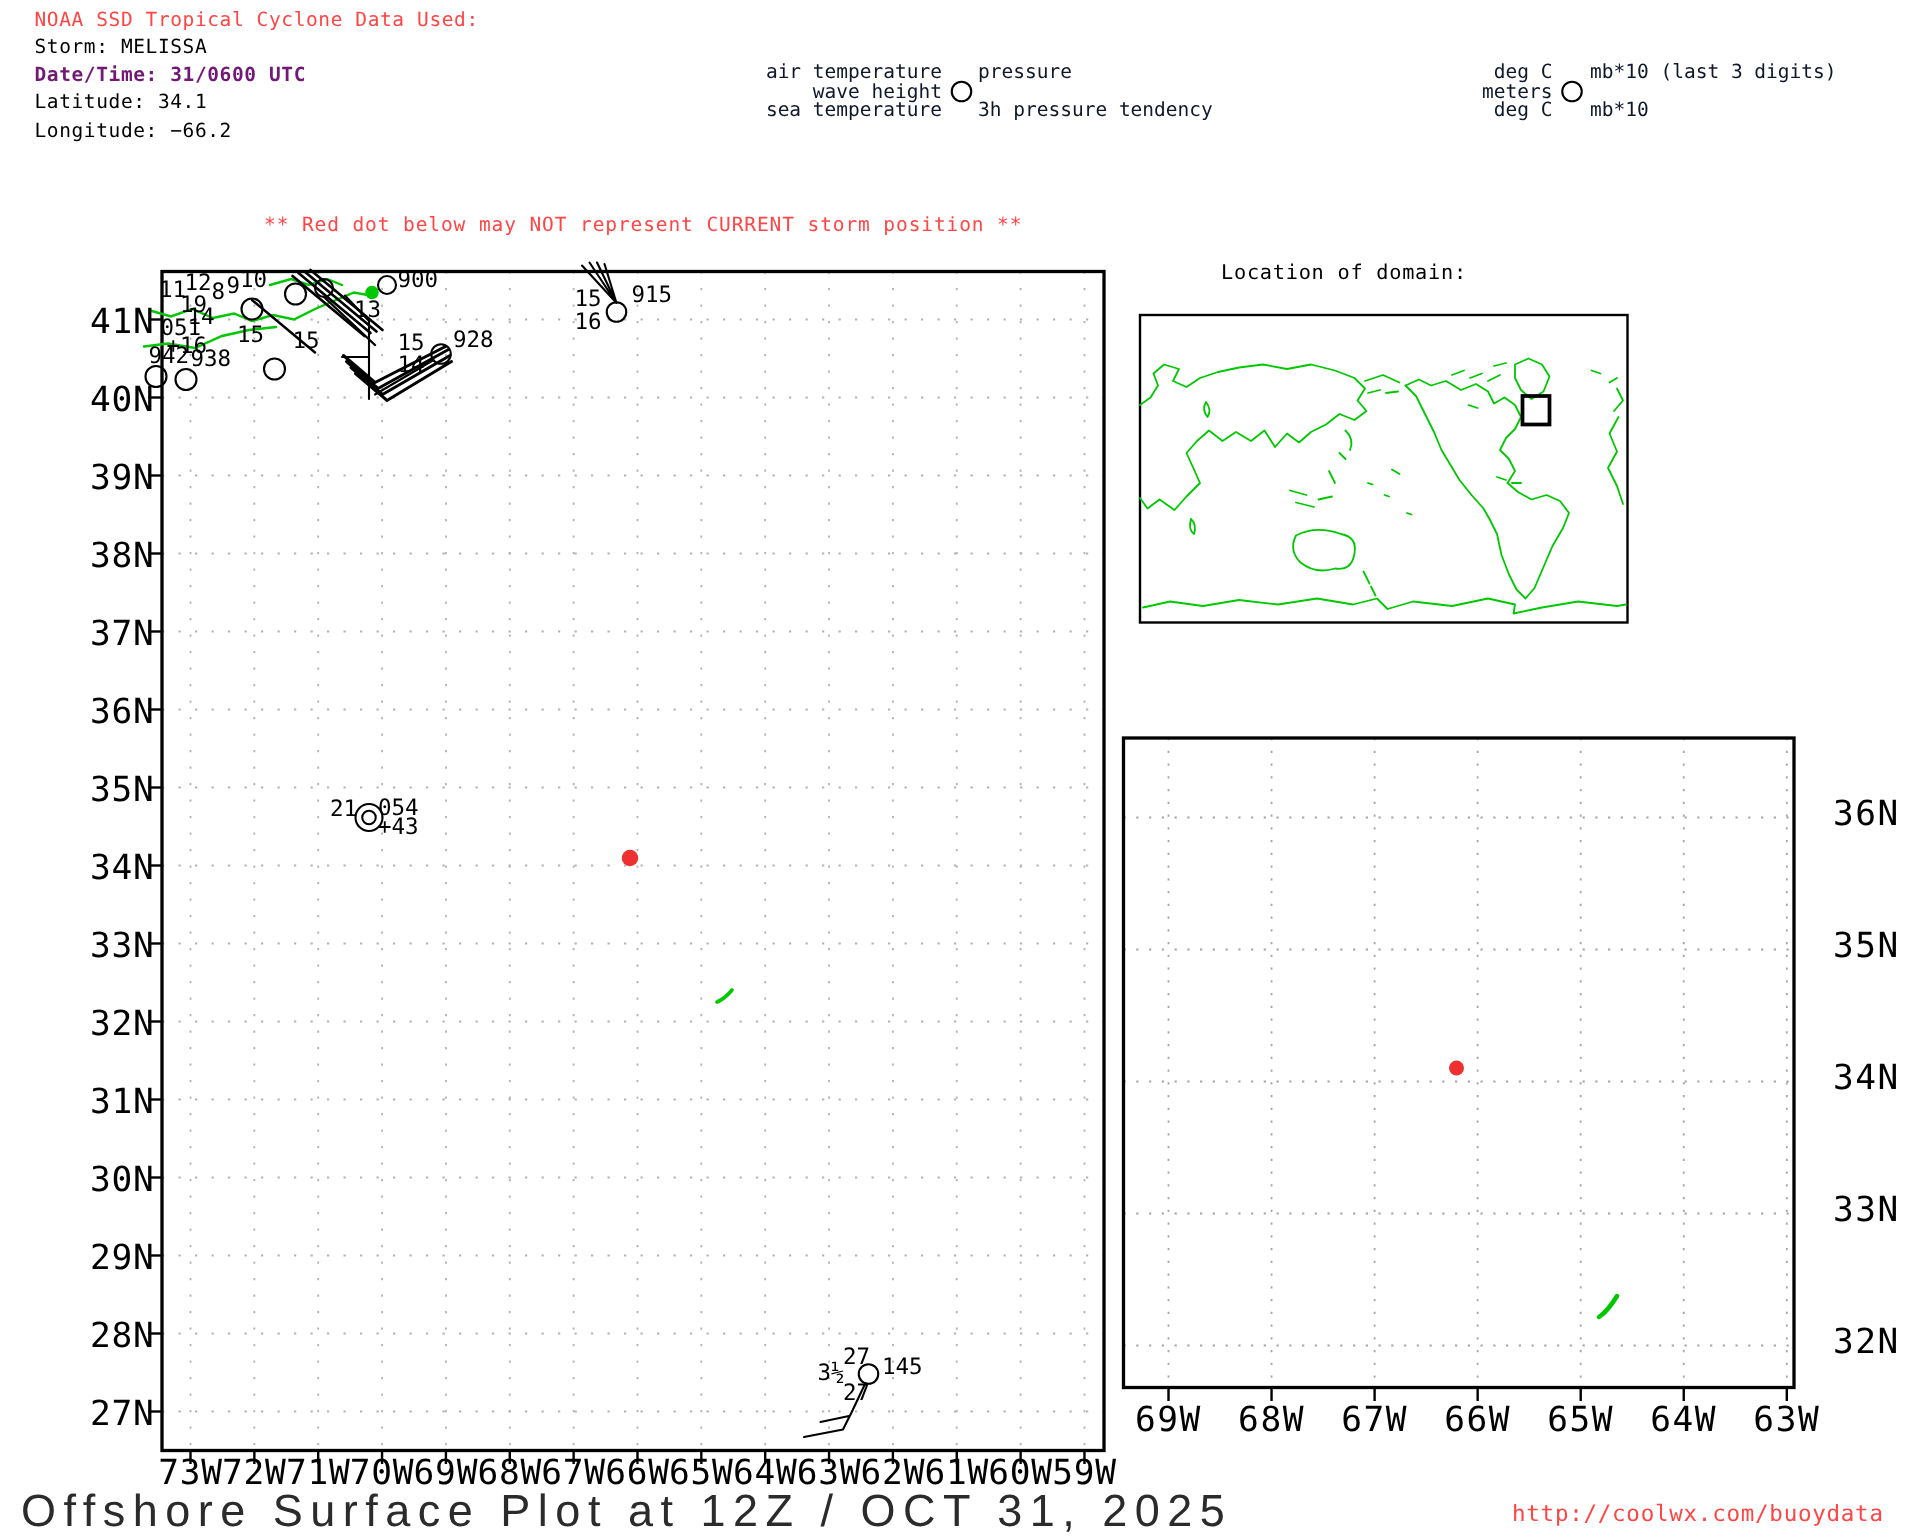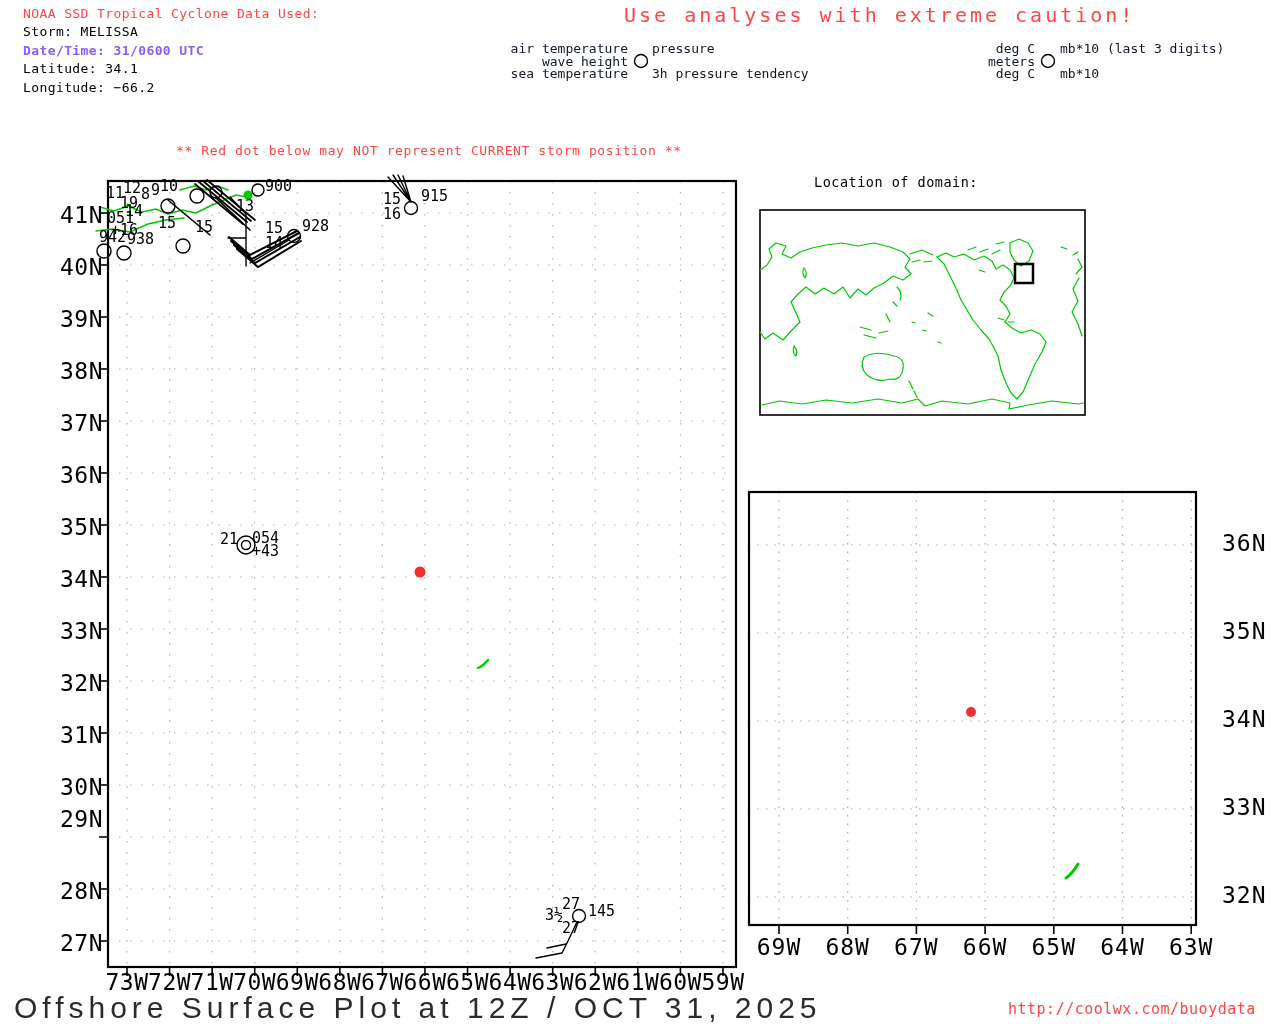--- a/index.html
+++ b/index.html
@@ -1,20 +1,20 @@
 <!DOCTYPE html>
 <html><head>
 <meta charset="utf-8">
 <style>
   html,body{margin:0;padding:0;background:#fff;}
   .page{position:relative;width:1280px;height:1024px;background:#ffffff;overflow:hidden;
         font-family:"DejaVu Sans Mono",monospace;}
   .hl{position:absolute;left:10px;font-size:13px;letter-spacing:.4px;color:#000;white-space:pre;padding-left:13px;}
   .red{color:#ff4444;}
-  .boldred{color:#8b5cf6;font-weight:bold;}
+  .boldred{color:#701a75;font-weight:bold;}
   .caution{position:absolute;left:624px;top:3px;font-size:20px;letter-spacing:3px;color:#ff4545;white-space:pre;}
   .warn{position:absolute;left:176px;top:143px;font-size:13px;letter-spacing:.6px;color:#ff4545;white-space:pre;}
   .leg{position:absolute;font-size:13px;color:#0f172a;white-space:pre;line-height:1;}
   .ra{text-align:right;}
   .domtitle{position:absolute;left:814px;top:174px;font-size:13.5px;letter-spacing:.5px;color:#000;}
   .lbl{position:absolute;color:#000;line-height:1;white-space:pre;font-family:"DejaVu Sans Mono",monospace;}
   .tkm{font-size:23px;letter-spacing:.5px;}
   .tkz{font-size:23px;letter-spacing:1px;}
   .c{width:48px;text-align:center;}
   .cz{width:70px;text-align:center;}
@@ -33,21 +33,20 @@
 <body>
 
 <div class="page">
 
   <div class="hl red" style="top:6px">NOAA SSD Tropical Cyclone Data Used:</div>
   <div class="hl" style="top:24px">Storm: MELISSA</div>
   <div class="hl boldred" style="top:43px">Date/Time: 31/0600 UTC</div>
   <div class="hl" style="top:61px">Latitude: 34.1</div>
   <div class="hl" style="top:80px">Longitude: −66.2</div>
 
-  <div class="caution">Use analyses with extreme caution!</div>
 
   <div class="leg ra" style="left:428px;top:42px;width:200px">air temperature</div>
   <div class="leg ra" style="left:428px;top:55px;width:200px">wave height</div>
   <div class="leg ra" style="left:428px;top:67px;width:200px">sea temperature</div>
   <div class="leg" style="left:652px;top:42px">pressure</div>
   <div class="leg" style="left:652px;top:67px">3h pressure tendency</div>
 
   <div class="leg ra" style="left:875px;top:42px;width:160px">deg C</div>
   <div class="leg ra" style="left:875px;top:55px;width:160px">meters</div>
   <div class="leg ra" style="left:875px;top:67px;width:160px">deg C</div>
@@ -240,21 +239,21 @@
       <div class="lbl tkm r" style="left: 59px; top: 308px;">39N</div>
       <div class="lbl tkm r" style="left: 59px; top: 360px;">38N</div>
       <div class="lbl tkm r" style="left: 59px; top: 412px;">37N</div>
       <div class="lbl tkm r" style="left: 59px; top: 464px;">36N</div>
       <div class="lbl tkm r" style="left: 59px; top: 516px;">35N</div>
       <div class="lbl tkm r" style="left: 59px; top: 568px;">34N</div>
       <div class="lbl tkm r" style="left: 59px; top: 620px;">33N</div>
       <div class="lbl tkm r" style="left: 59px; top: 672px;">32N</div>
       <div class="lbl tkm r" style="left: 59px; top: 724px;">31N</div>
       <div class="lbl tkm r" style="left: 59px; top: 776px;">30N</div>
-      <div class="lbl tkm r" style="left: 59px; top: 808px;">29N</div>
+      <div class="lbl tkm r" style="left: 59px; top: 828px;">29N</div>
       <div class="lbl tkm r" style="left: 59px; top: 880px;">28N</div>
       <div class="lbl tkm r" style="left: 59px; top: 932px;">27N</div>
       <div class="lbl tkz cz" style="left: 744px; top: 936px;">69W</div>
       <div class="lbl tkz cz" style="left: 812.7px; top: 936px;">68W</div>
       <div class="lbl tkz cz" style="left: 881.4px; top: 936px;">67W</div>
       <div class="lbl tkz cz" style="left: 950.1px; top: 936px;">66W</div>
       <div class="lbl tkz cz" style="left: 1018.8px; top: 936px;">65W</div>
       <div class="lbl tkz cz" style="left: 1087.5px; top: 936px;">64W</div>
       <div class="lbl tkz cz" style="left: 1156.2px; top: 936px;">63W</div>
       <div class="lbl tkz" style="left: 1222px; top: 532px;">36N</div>

